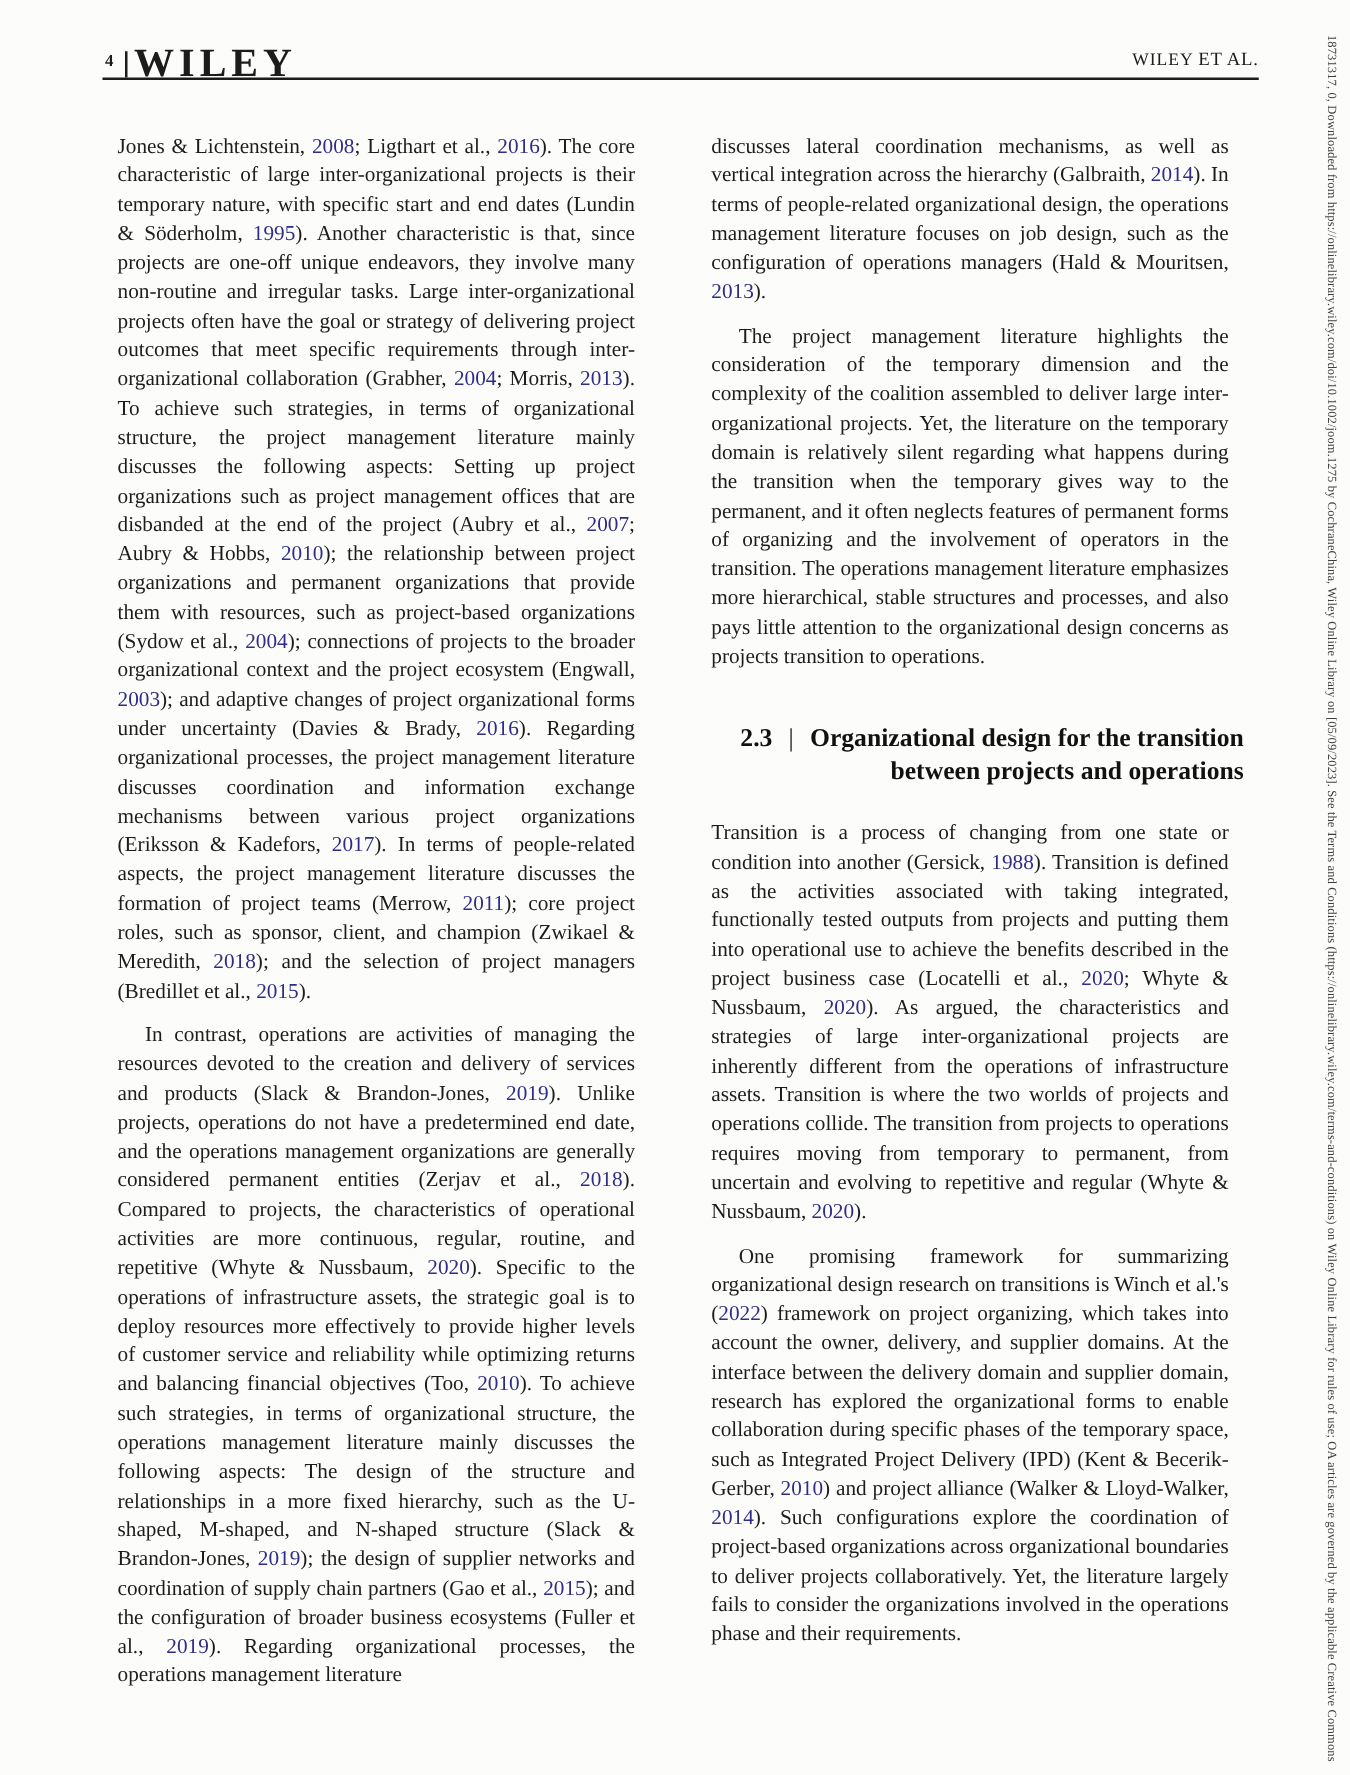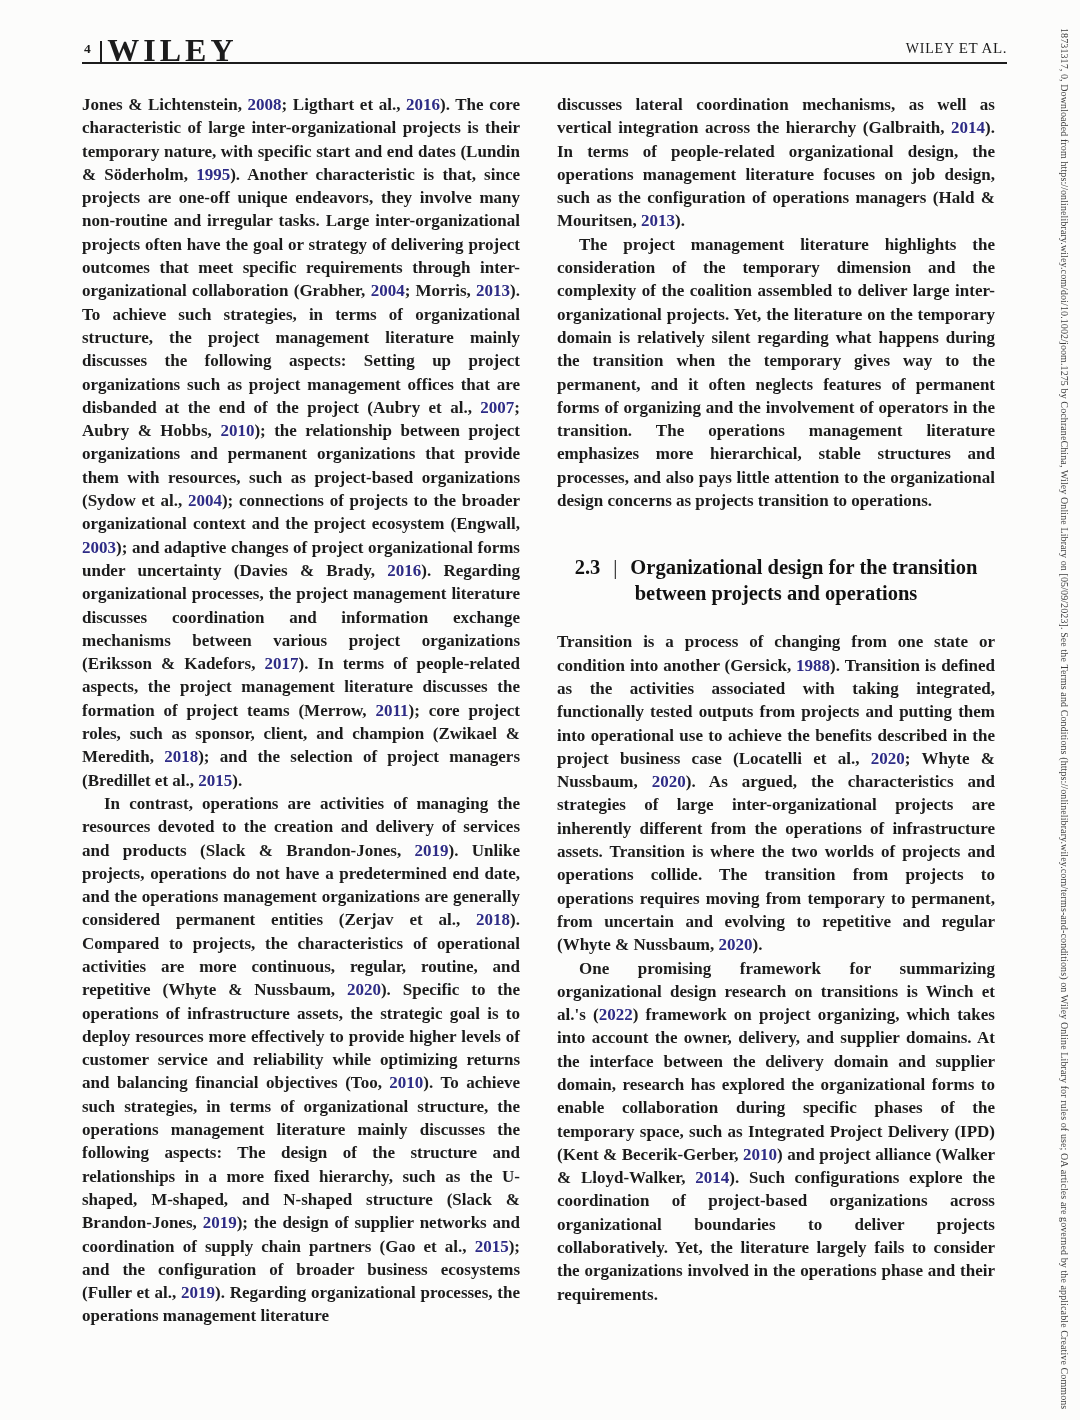--- a/index.html
+++ b/index.html
@@ -27,31 +27,31 @@
   .header-spacer{flex:1;}
   .running-head{font-size:14px;letter-spacing:0.8px;margin-bottom:5px;}
   .running-head .etal{font-size:15px;letter-spacing:0.6px;}
   
   .columns{
     position:absolute;top:93px;left:82px;width:913px;
     display:flex;gap:37px;
   }
   .col{width:438px;}
   p{
-    margin:0;
+    margin:12px;
     font-size:17px;line-height:23.3px;
     text-align:justify;
-    hyphens:auto;font-weight:bold;-webkit-hyphens:auto;
+    hyphens:auto;-webkit-hyphens:auto;
   }
   p.indent{text-indent:22px;}
   .cite{color:var(--cite,#2e2c86);}
   h2{
     font-size:20.5px;line-height:26px;font-weight:700;
     margin:42px 0 24px 0;color:#111;
-    text-align:center;
+    text-align:right;
   }
   h2 .sep{font-weight:400;padding:0 13px;}
   
   .sidebar{
     position:absolute;top:28px;right:8px;height:1384px;width:16px;
     writing-mode:vertical-rl;
     font-size:10px;line-height:16px;letter-spacing:0.1px;
     color:#3d3d3d;
     white-space:nowrap;
     overflow:hidden;

